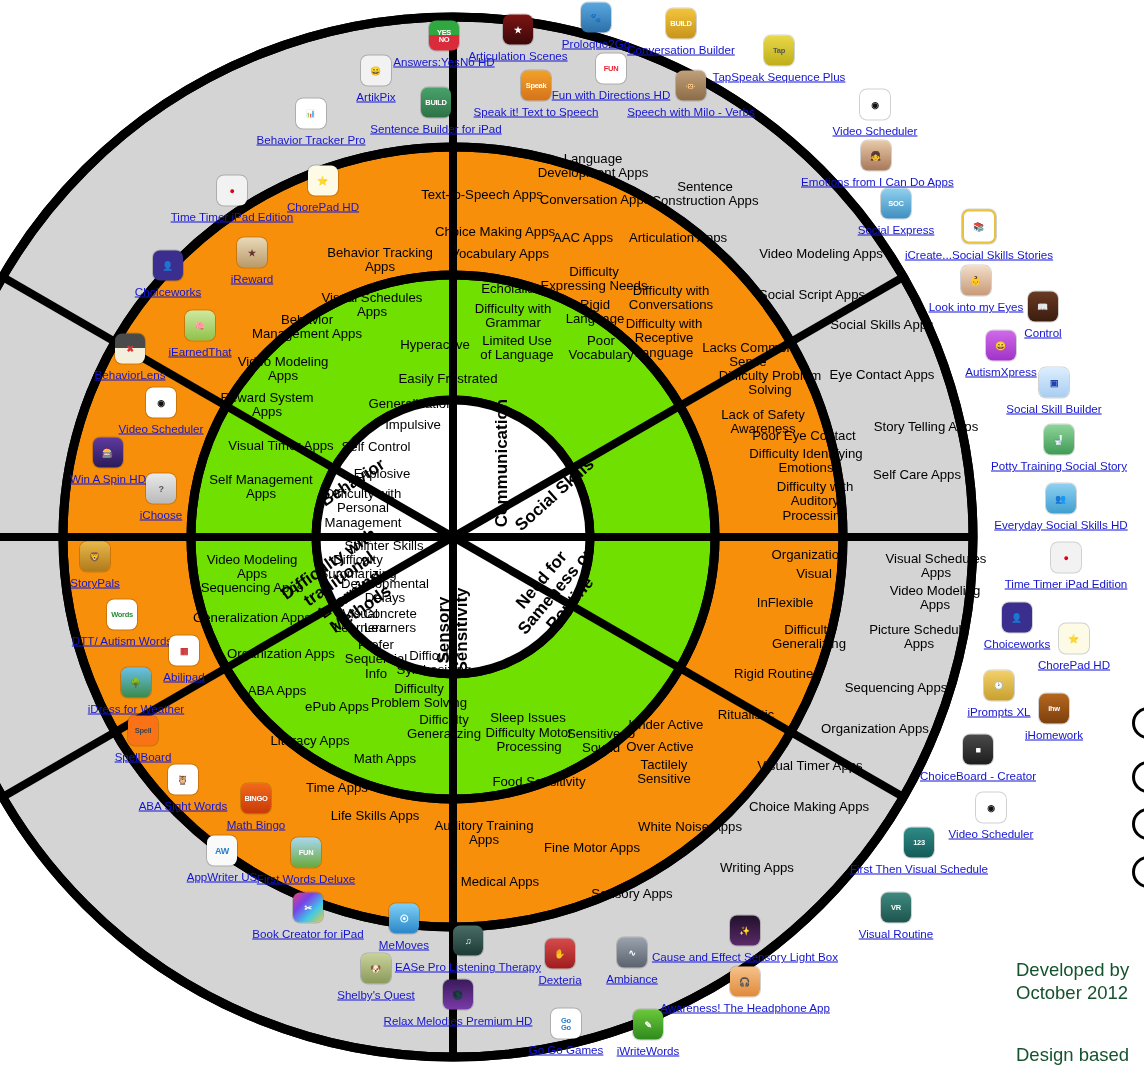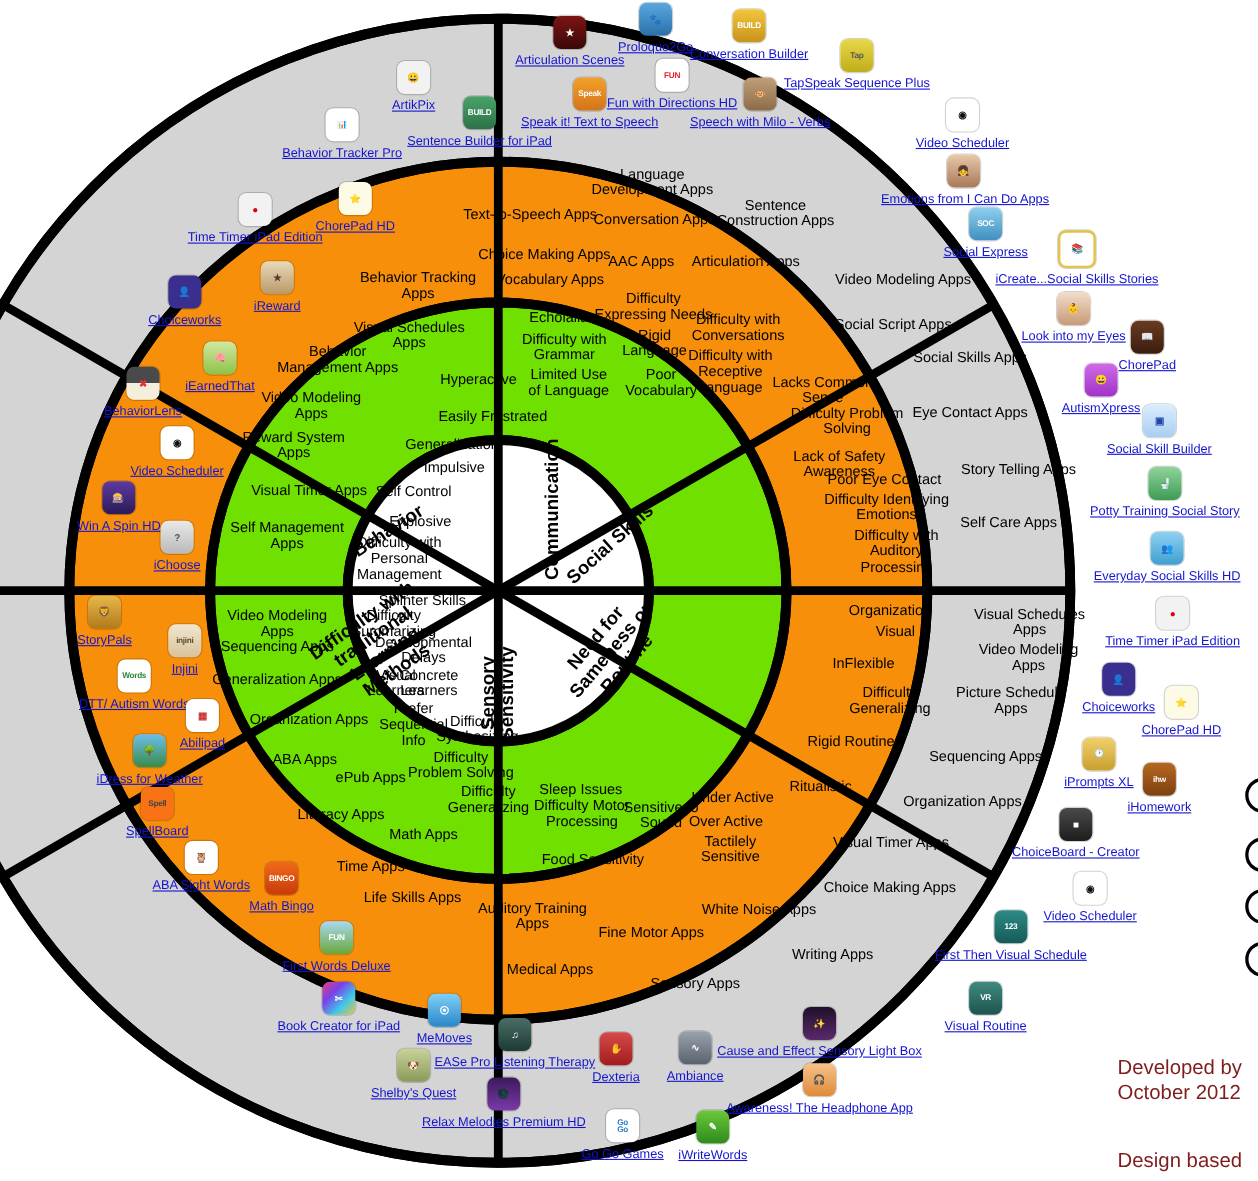--- a/index.html
+++ b/index.html
@@ -22,21 +22,21 @@
 
   
   .tile{width:30px;height:30px;border-radius:7px;position:relative;
         box-shadow:0 0 0 1px rgba(0,0,0,.18);overflow:hidden;
         display:flex;align-items:center;justify-content:center;
         font-size:9px;font-weight:bold;color:#fff;text-align:center;
         line-height:1;letter-spacing:-.3px;}
   .tile.sm{font-size:7.5px;}
 
   
-  .credit{position:absolute;font-size:18.5px;line-height:1.25;color:#7f1d1d;
+  .credit{position:absolute;font-size:18.5px;line-height:1.25;color:#14532d;
           white-space:nowrap;}
   .bullet{position:absolute;border:3px solid #000;border-radius:50%;
           width:26px;height:26px;}
 </style>
 </head>
 <body>
 
 <div id="stage">
 
   <svg class="wheel" viewBox="0 0 1144 1074">
@@ -249,20 +249,26 @@
         <span class="tile" style="background:linear-gradient(#5aa8e0,#2b6fa8);margin:auto;">🐾</span>
       </span>
     <span class="nm">Proloquo2Go</span>
   </div>
   <div class="app" style="left:681px;top:33px">
     <span class="ic">
         <span class="tile sm" style="background:linear-gradient(#f2c53d,#c8941b);margin:auto;">BUILD</span>
       </span>
     <span class="nm">Conversation Builder</span>
   </div>
+  <div class="app" style="left:444px;top:45px">
+    <span class="ic">
+        <span class="tile sm" style="background:linear-gradient(#2fa83f 0 50%,#d92b3a 50% 100%);margin:auto;">YES<br>NO</span>
+      </span>
+    <span class="nm">Answers:YesNo HD</span>
+  </div>
   <div class="app" style="left:376px;top:80px">
     <span class="ic">
         <span class="tile" style="background:#f2f2f2;color:#333;margin:auto;">😀</span>
       </span>
     <span class="nm">ArtikPix</span>
   </div>
   <div class="app" style="left:611px;top:78px">
     <span class="ic">
         <span class="tile sm" style="background:#ffffff;color:#e23;margin:auto;">FUN</span>
       </span>
@@ -381,21 +387,21 @@
   <div class="app" style="left:976px;top:290px">
     <span class="ic">
         <span class="tile" style="background:linear-gradient(#f2ddc9,#c79a78);margin:auto;">👶</span>
       </span>
     <span class="nm">Look into my Eyes</span>
   </div>
   <div class="app" style="left:1043px;top:316px">
     <span class="ic">
         <span class="tile" style="background:linear-gradient(#6a3a22,#3a1d0f);margin:auto;">📖</span>
       </span>
-    <span class="nm">ChorePad</span>
+    <span class="nm">Control</span>
   </div>
   <div class="app" style="left:1001px;top:355px">
     <span class="ic">
         <span class="tile" style="background:linear-gradient(#d06ae8,#a033c8);margin:auto;">😀</span>
       </span>
     <span class="nm">AutismXpress</span>
   </div>
   <div class="app" style="left:1054px;top:392px">
     <span class="ic">
         <span class="tile" style="background:linear-gradient(#dbeeff,#a9cdf0);color:#24a;margin:auto;">▣</span>
@@ -530,26 +536,20 @@
       </span>
     <span class="nm">iWriteWords</span>
   </div>
 
   <div class="app" style="left:95px;top:566px">
     <span class="ic">
         <span class="tile" style="background:linear-gradient(#e8b84a,#b07a1a);margin:auto;">🦁</span>
       </span>
     <span class="nm">StoryPals</span>
   </div>
-  <div class="app" style="left:168px;top:592px">
-    <span class="ic">
-        <span class="tile sm" style="background:linear-gradient(#f2e6cf,#d8c39a);color:#5a4a2a;margin:auto;">injini</span>
-      </span>
-    <span class="nm">Injini</span>
-  </div>
   <div class="app" style="left:122px;top:624px">
     <span class="ic">
         <span class="tile sm" style="background:#ffffff;color:#2a8a3a;margin:auto;">Words</span>
       </span>
     <span class="nm">DTT/ Autism Words</span>
   </div>
   <div class="app" style="left:184px;top:660px">
     <span class="ic">
         <span class="tile" style="background:#ffffff;color:#c33;margin:auto;">▦</span>
       </span>
@@ -571,20 +571,26 @@
     <span class="ic">
         <span class="tile" style="background:#ffffff;color:#5a4a2a;margin:auto;">🦉</span>
       </span>
     <span class="nm">ABA Sight Words</span>
   </div>
   <div class="app" style="left:256px;top:808px">
     <span class="ic">
         <span class="tile sm" style="background:linear-gradient(#f06a1a,#c83a0a);margin:auto;">BINGO</span>
       </span>
     <span class="nm">Math Bingo</span>
+  </div>
+  <div class="app" style="left:222px;top:860px">
+    <span class="ic">
+        <span class="tile" style="background:#fafafa;color:#2a7ec8;margin:auto;">AW</span>
+      </span>
+    <span class="nm">AppWriter US</span>
   </div>
   <div class="app" style="left:306px;top:862px">
     <span class="ic">
         <span class="tile sm" style="background:linear-gradient(#a8d8f0,#6aa83a);margin:auto;">FUN</span>
       </span>
     <span class="nm">First Words Deluxe</span>
   </div>
   <div class="app" style="left:308px;top:917px">
     <span class="ic">
         <span class="tile" style="background:linear-gradient(135deg,#e8407a,#7a40e8,#40c8e8,#e8c840);margin:auto;">✂</span>

